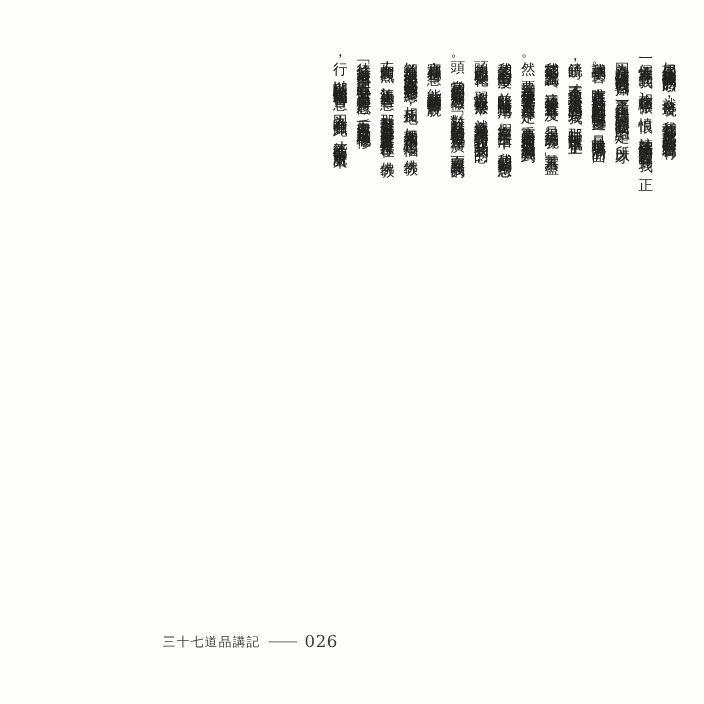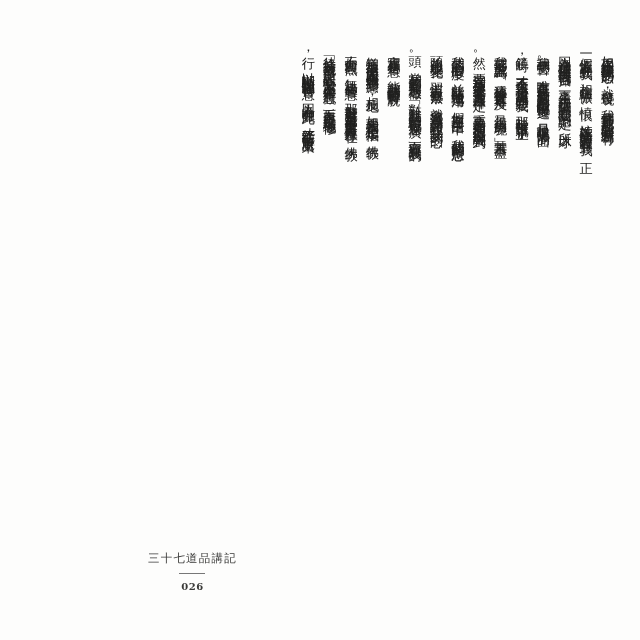--- a/index.html
+++ b/index.html
@@ -50,41 +50,40 @@
     font-family: "DejaVu Serif", "Liberation Serif", serif;
     padding: 0;
     margin: 0;
   }
 
   .footer {
     position: absolute;
     left: 148px;
     bottom: 48px;
     display: flex;
-    flex-direction: column;
+    flex-direction: row;
     align-items: center;
     gap: 7px;
     font-size: 11.5px;
     letter-spacing: 1.2px;
     color: #3a3a38;
     text-align: center;
   }
 
   .footer .rule {
     display: inline-block;
     width: 26px;
     height: 1px;
     background: #777;
   }
 
   .footer .pagenum {
     font-family: "DejaVu Serif", "Liberation Serif", serif;
     letter-spacing: 0.5px;
-    font-size: 10px;
-    font-weight: bold;
+    font-size: 15px;
   }
 </style>
 </head>
 <body>
 
 <div class="page">
 
   <div class="body-text">
     <div class="col">如果仔細檢視我們的念頭，就會發現，我們其實是把那些心的狀態視為有</div>
     <div class="col">一個恆常存在的我，相信在驕傲、憤恨、嫉妒等情緒的背後有一個「我」。正</div>

